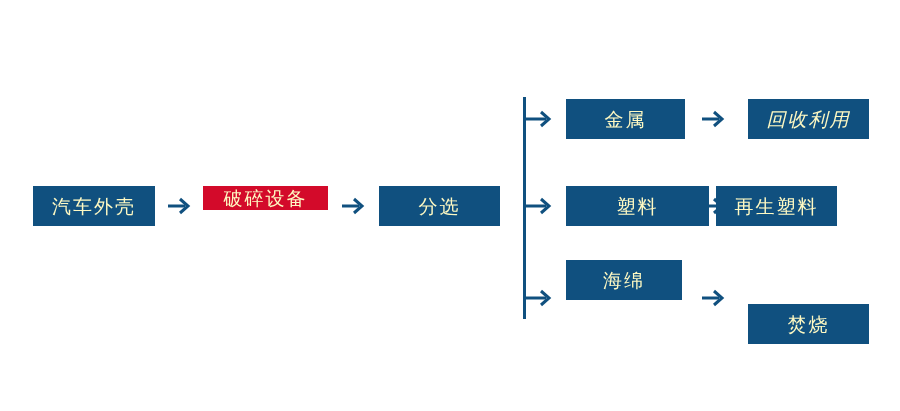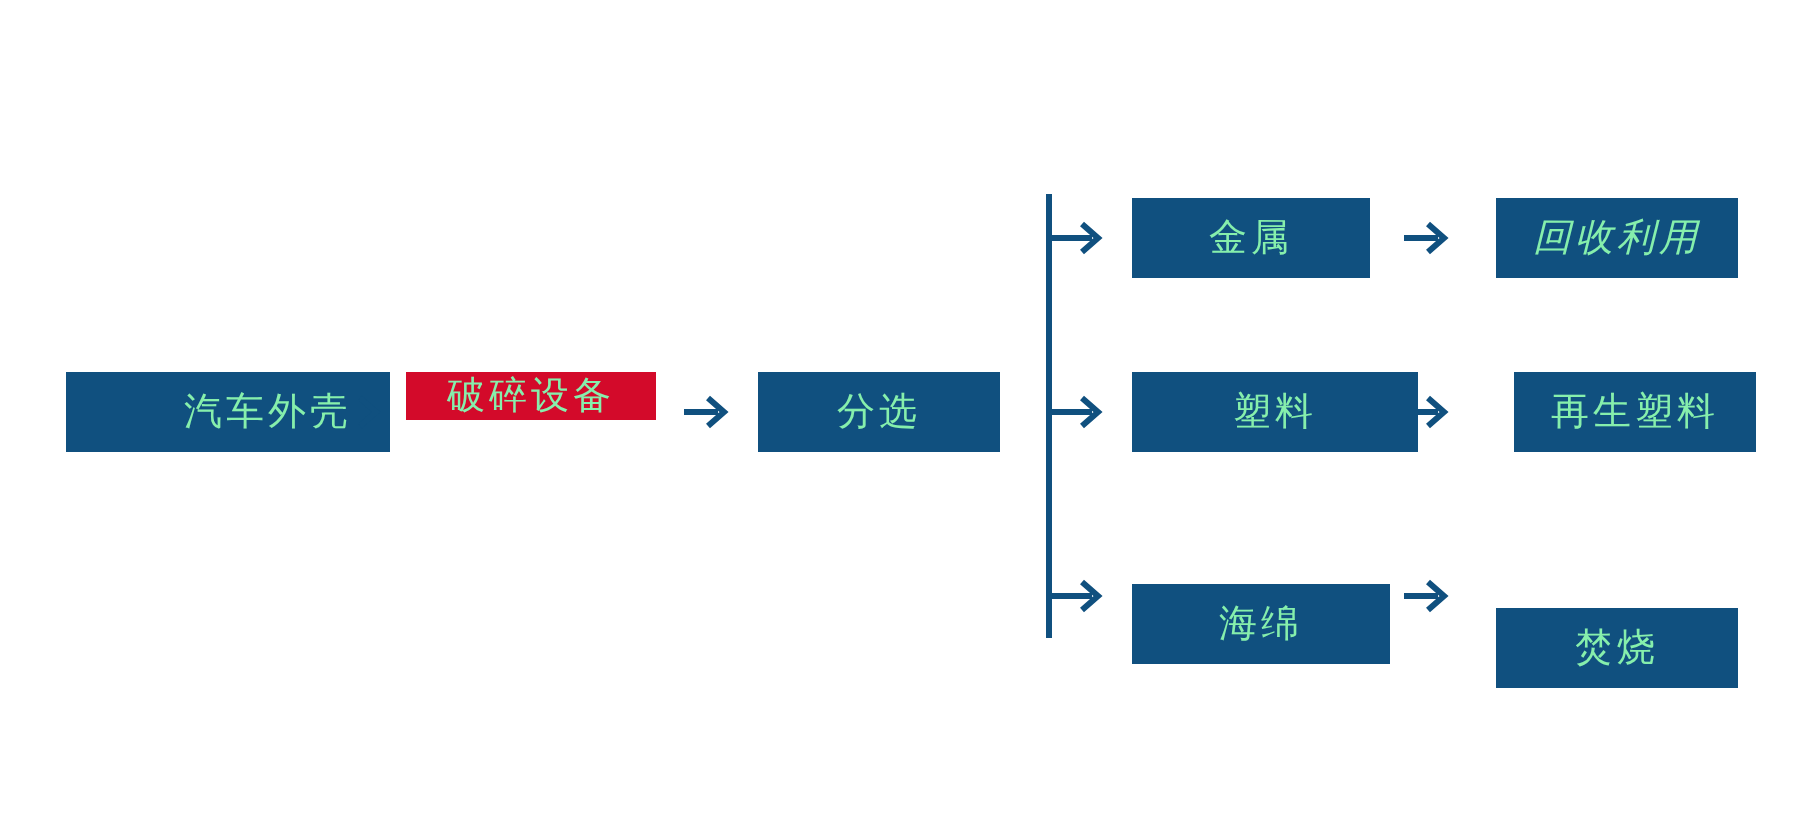--- a/index.html
+++ b/index.html
@@ -17,21 +17,21 @@
     position: relative;
     width: 900px;
     height: 411px;
     background: #ffffff;
   }
   .node {
     position: absolute;
     display: flex;
     align-items: center;
     justify-content: center;
-    color: #86efac;
+    color: #fef9c3;
     font-size: 19px;
     letter-spacing: 2px;
     line-height: 1;
     white-space: nowrap;
     font-family: "Liberation Sans", "DejaVu Sans", sans-serif;
   }
   .node.blue { background: #10507f; }
   .node.red  { background: #d30a2a; }
 
   .arrow {
@@ -54,21 +54,21 @@
     width: 30px;
     color: #10507f;
   }
   .branch svg { display: block; width: 30px; height: 26px; }
 </style>
 </head>
 <body>
 
 <div id="flowchart">
 
-  <div class="node blue" style="left:33px; top:186px; width:122px; height:40px;padding-left:40px;">汽车外壳</div>
+  <div class="node blue" style="left:33px; top:186px; width:122px; height:40px;">汽车外壳</div>
 
   <div class="arrow" style="left:166px; top:193px;">
     <svg viewBox="0 0 26 26" aria-hidden="true">
       <path d="M2 13 H19" stroke="currentColor" stroke-width="3" fill="none"></path>
       <path d="M14 6 L22 13 L14 20" stroke="currentColor" stroke-width="3" fill="none" stroke-linejoin="miter" stroke-linecap="butt"></path>
     </svg>
   </div>
 
   <div class="node red" style="left:203px; top:186px; width:125px; height:24px;">破碎设备</div>
 
@@ -110,30 +110,30 @@
 
   <div class="node blue" style="left:566px; top:186px; width:143px; height:40px;">塑料</div>
 
   <div class="arrow" style="left:700px; top:193px;">
     <svg viewBox="0 0 26 26" aria-hidden="true">
       <path d="M2 13 H19" stroke="currentColor" stroke-width="3" fill="none"></path>
       <path d="M14 6 L22 13 L14 20" stroke="currentColor" stroke-width="3" fill="none"></path>
     </svg>
   </div>
 
-  <div class="node blue" style="left:757px; top:186px; width:121px; height:40px;">再生塑料</div>
+  <div class="node blue" style="left:716px; top:186px; width:121px; height:40px;">再生塑料</div>
 
   <div class="branch" style="left:524px; top:285px;">
     <svg viewBox="0 0 30 26" aria-hidden="true">
       <path d="M1 13 H22" stroke="currentColor" stroke-width="3" fill="none"></path>
       <path d="M17 6 L25 13 L17 20" stroke="currentColor" stroke-width="3" fill="none"></path>
     </svg>
   </div>
 
-  <div class="node blue" style="left:566px; top:292px; width:129px; height:40px;">海绵</div>
+  <div class="node blue" style="left:566px; top:260px; width:116px; height:40px;">海绵</div>
 
   <div class="arrow" style="left:700px; top:285px;">
     <svg viewBox="0 0 26 26" aria-hidden="true">
       <path d="M2 13 H19" stroke="currentColor" stroke-width="3" fill="none"></path>
       <path d="M14 6 L22 13 L14 20" stroke="currentColor" stroke-width="3" fill="none"></path>
     </svg>
   </div>
 
   <div class="node blue" style="left:748px; top:278px; width:121px; height:40px;margin-top:26px;">焚烧</div>
 

